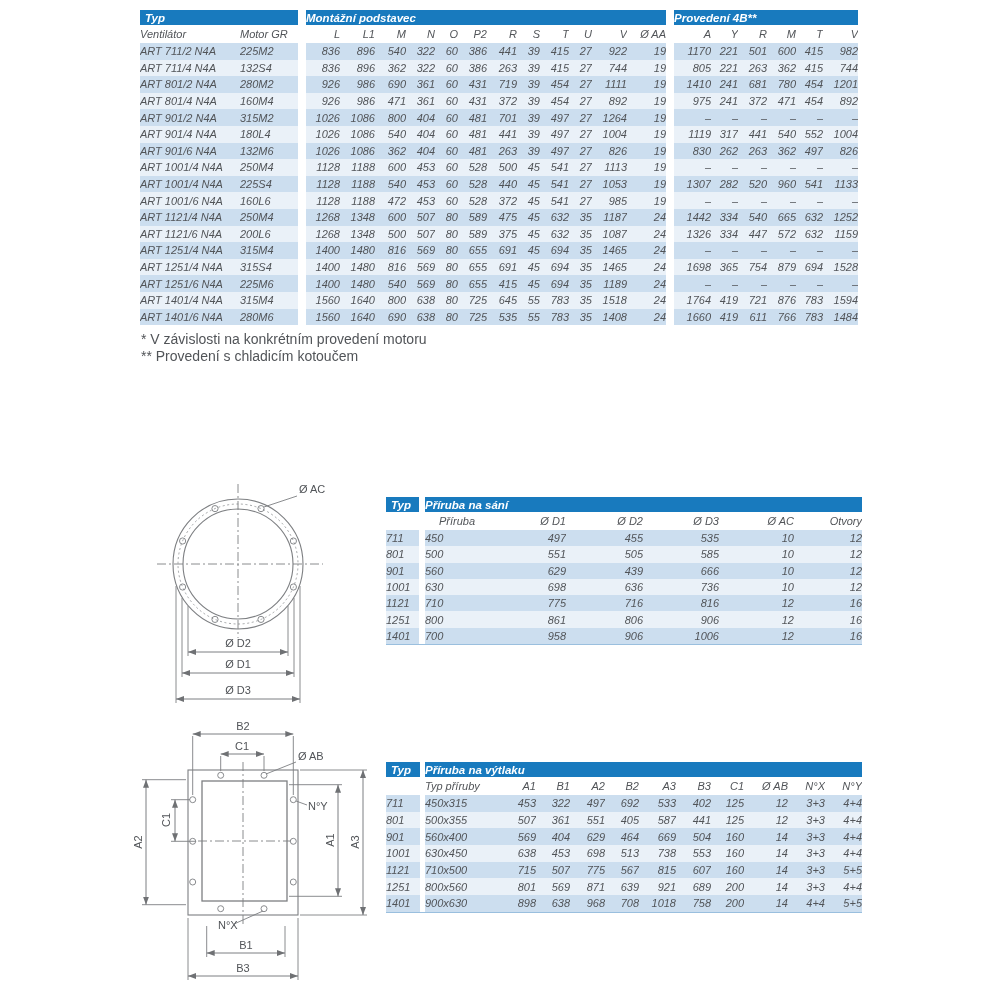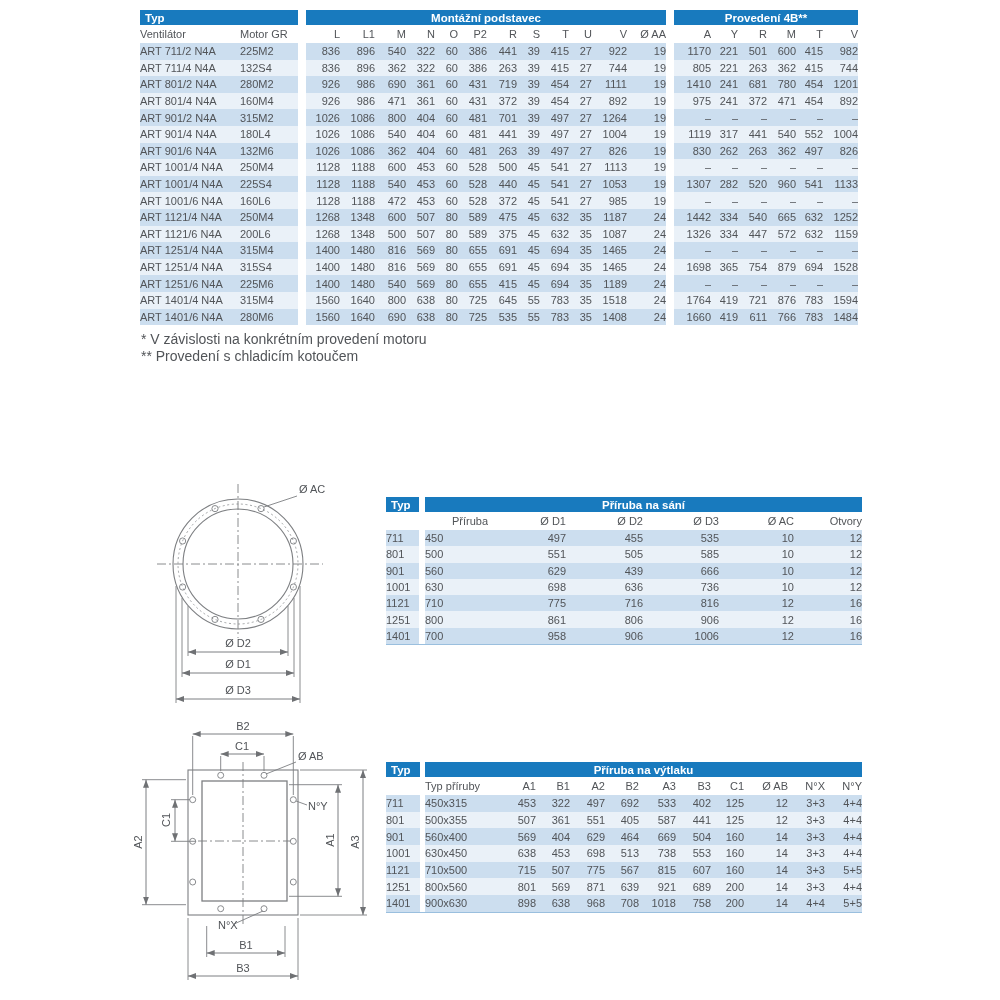--- a/index.html
+++ b/index.html
@@ -1,25 +1,25 @@
 <!DOCTYPE html>
 <html><head>
 <meta charset="utf-8">
 <style>
   html,body{margin:0;padding:0;}
   body{width:1000px;height:1000px;background:#fff;font-family:"Liberation Sans",sans-serif;position:relative;}
   .abs{position:absolute;}
-  table.t{border-collapse:collapse;table-layout:fixed;font-size:11px;color:#515458;}
+  table.t{border-collapse:collapse;table-layout:fixed;font-size:11px;color:#515458;font-style:italic;}
   .t th,.t td{padding:0;font-weight:normal;white-space:nowrap;overflow:hidden;}
-  tr.bar th{background:#187ABE;color:#fff;font-weight:bold;font-size:11.5px;height:15px;text-align:center;}
+  tr.bar th{background:#187ABE;color:#fff;font-weight:bold;font-size:11.5px;height:15px;text-align:left;}
   tr.bar th.left{text-align:left;padding-left:5px;}
   tr.cols th{height:18px;color:#515458;margin-left:28px;}
   .num{text-align:right;padding-right:4px;}
   .txt{text-align:left;padding-left:5px;}
-  th.hindent{text-align:right;padding-left:14px;}
+  th.hindent{text-align:left;padding-left:14px;}
   .gapcell{background:#fff !important;}
   tbody tr td{height:16.6px;}
   #t2 tbody td{height:16.3px;}
   #t3 tbody td{height:16.7px;}
   tbody tr:nth-child(odd) td{background:#CCDEEF;}
   tbody tr:nth-child(even) td{background:#EAF1F8;}
   #t2,#t3{border-bottom:1px solid #9ABFDE;}
   .footnotes{font-size:14px;color:#515458;line-height:17px;}
   svg text{font-size:11px;fill:#515458;font-family:"Liberation Sans",sans-serif;}
   svg .ln{stroke:#7d7f82;fill:none;}

